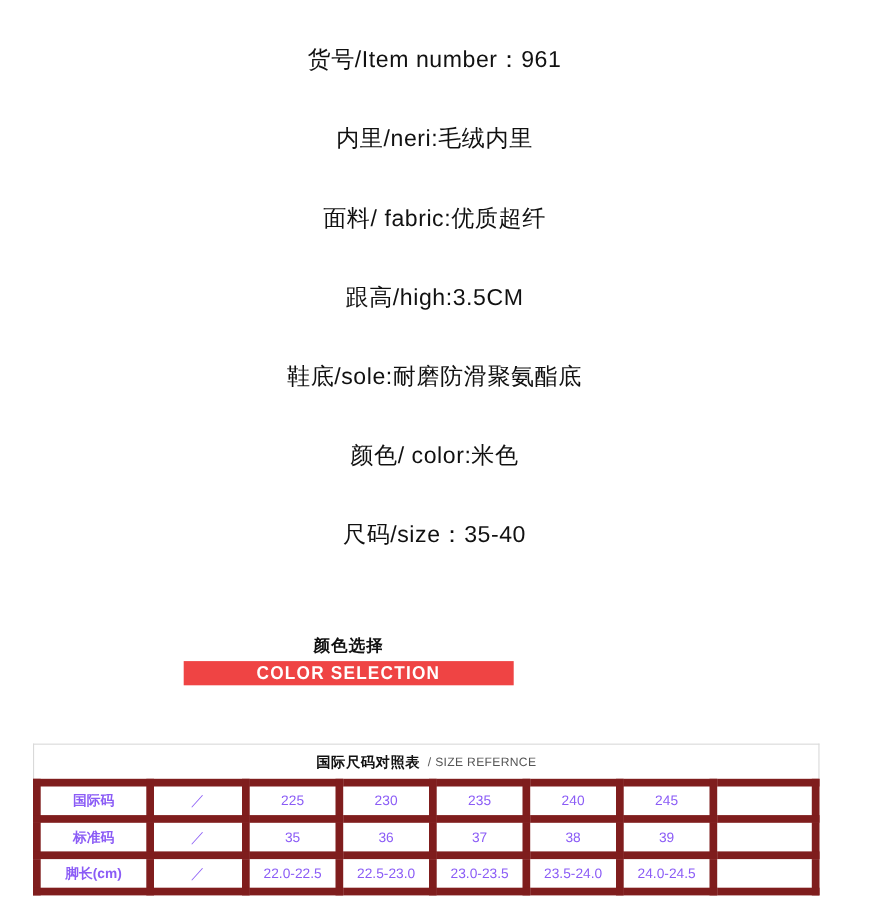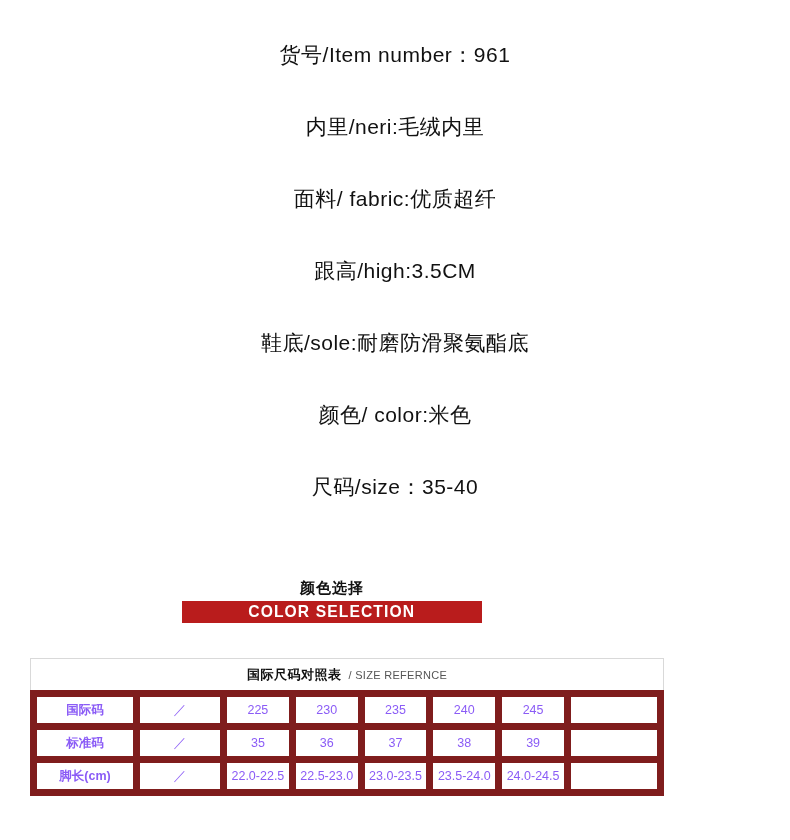--- a/index.html
+++ b/index.html
@@ -34,21 +34,21 @@
     height: 72px;
     display: flex;
     align-items: center;
     justify-content: center;
     font-weight: 400;
   }
 
   
   .color-banner {
     position: absolute;
-    left: 15px;
+    left: 0;
     top: 578px;
     width: 634px;
     text-align: center;
   }
   .color-banner .cn {
     font-size: 15px;
     font-weight: bold;
     color: #111;
     letter-spacing: 1px;
     line-height: 20px;
@@ -68,22 +68,22 @@
     color: #ffffff;
     letter-spacing: 1.2px;
     font-family: "Liberation Sans Narrow", "Liberation Sans", sans-serif;
     transform: scaleX(0.92);
   }
 
   
   .size-table-wrap {
     position: absolute;
     left: 30px;
-    top: 658px;
-    width: 634px;
+    top: 676px;
+    width: 715px;
   }
   .table-title {
     height: 31px;
     display: flex;
     align-items: center;
     justify-content: center;
     border: 1px solid #d9d9d9;
     border-bottom: none;
     background: #ffffff;
     font-size: 0;
@@ -136,21 +136,21 @@
     <div class="spec-line">内里/neri:毛绒内里</div>
     <div class="spec-line">面料/ fabric:优质超纤</div>
     <div class="spec-line">跟高/high:3.5CM</div>
     <div class="spec-line">鞋底/sole:耐磨防滑聚氨酯底</div>
     <div class="spec-line">颜色/ color:米色</div>
     <div class="spec-line">尺码/size：35-40</div>
   </div>
 
   <div class="color-banner">
     <div class="cn">颜色选择</div>
-    <div class="bar" style="background: #b91c1c;">
+    <div class="bar" style="background: #ef4444;">
       <span class="en">COLOR SELECTION</span>
     </div>
   </div>
 
   <div class="size-table-wrap">
     <div class="table-title">
       <span class="t-cn">国际尺码对照表</span>
       <span class="t-en">/ SIZE REFERNCE</span>
     </div>
     <table class="size">

